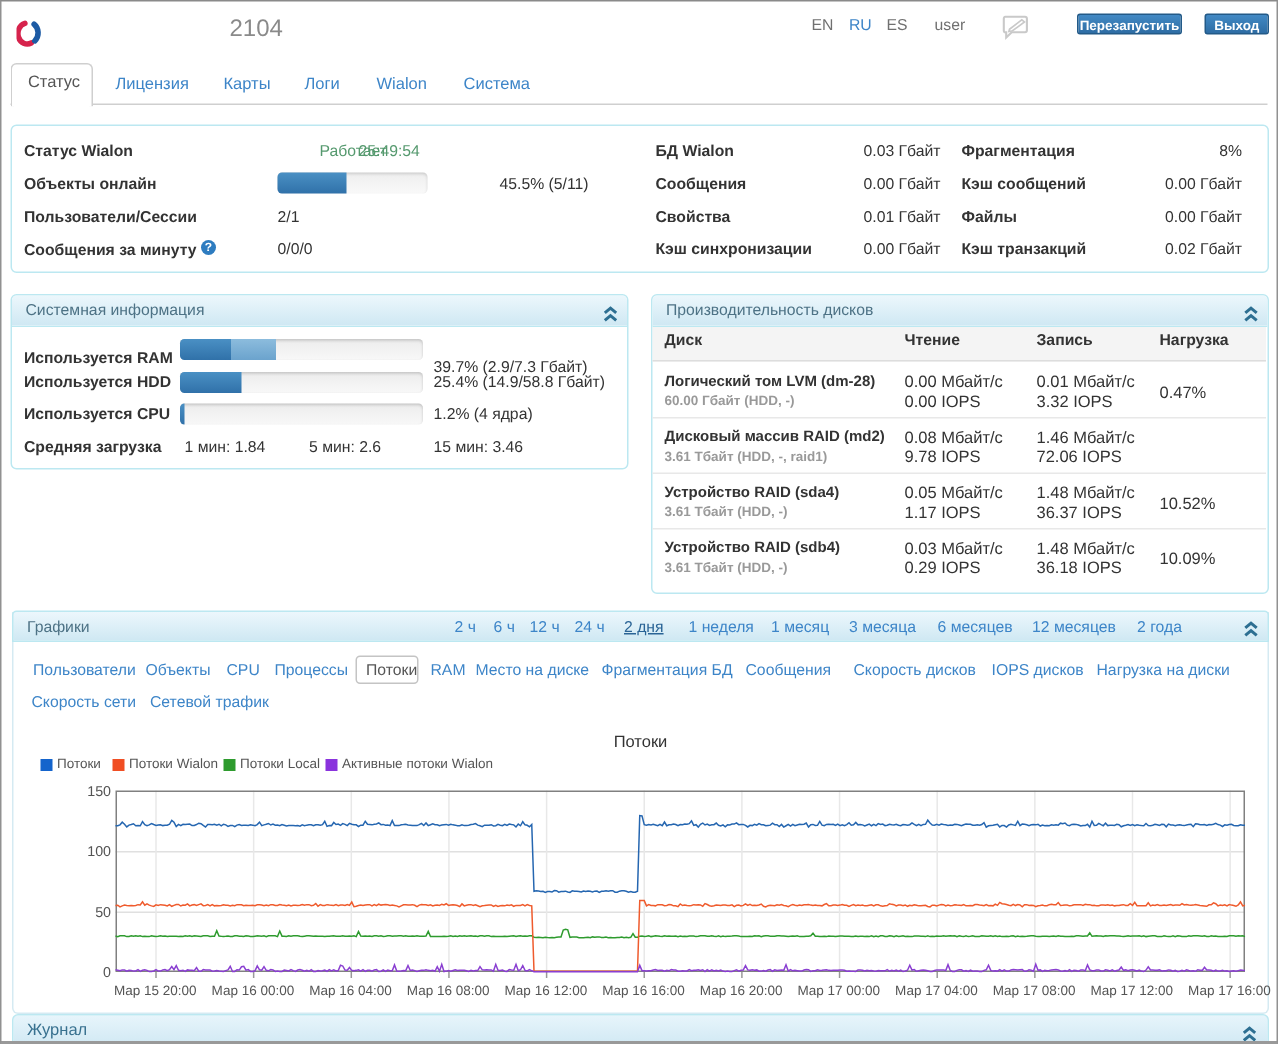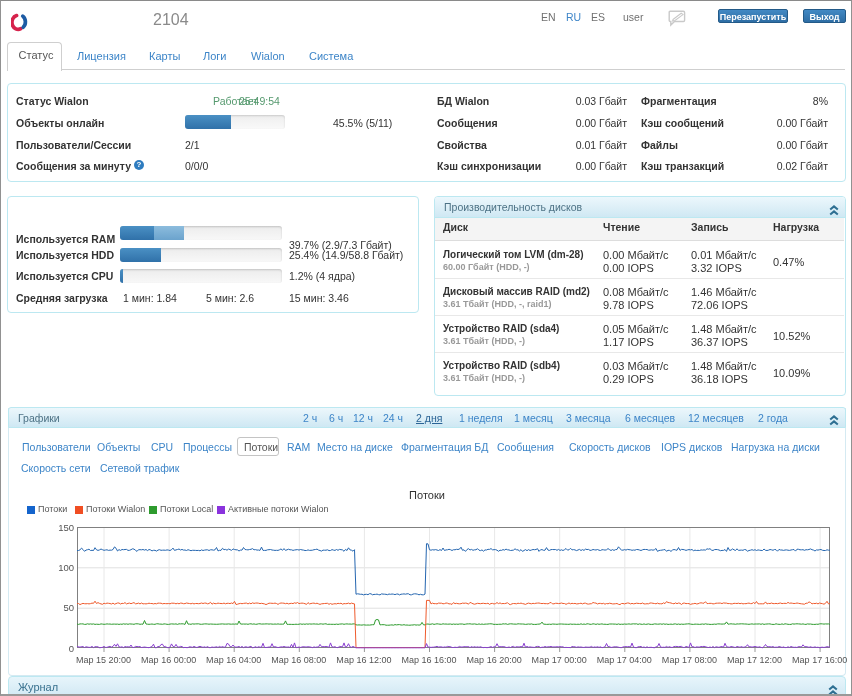--- a/index.html
+++ b/index.html
@@ -137,20 +137,23 @@
   <span class="val" style="right:218px; top:55px;">0.01 Гбайт</span>
   <span class="lbl" style="left:633px; top:55px;">Файлы</span>
   <span class="val" style="right:17px; top:55px;">0.00 Гбайт</span>
   <span class="lbl" style="left:429px; top:76px;">Кэш синхронизации</span>
   <span class="val" style="right:218px; top:76px;">0.00 Гбайт</span>
   <span class="lbl" style="left:633px; top:76px;">Кэш транзакций</span>
   <span class="val" style="right:17px; top:76px;">0.02 Гбайт</span>
 </div>
 
 <div class="panel" id="panel-sys">
+  <div class="phead">Системная информация<span class="collapse"><svg width="10" height="11" viewBox="0 0 10 11">
+          <path d="M1.2 4.6 L5 1.4 L8.8 4.6 M1.2 9.6 L5 6.4 L8.8 9.6" fill="none" stroke="#2d6f92" stroke-width="2"></path>
+        </svg></span></div>
   <span class="lbl" style="left:8px; top:12px;margin-top:24px;">Используется RAM</span>
   <div class="bar" style="top:29px;">
       <div class="f2" style="left:34px; width:30px;"></div>
       <div class="f1" style="width:34px;"></div>
     </div>
   <span class="val" style="left:281px; top:30px;margin-top:12px;">39.7% (2.9/7.3 Гбайт)</span>
   <span class="lbl" style="left:8px; top:52px;">Используется HDD</span>
   <div class="bar" style="top:51px;">
       <div class="f1" style="width:41px;"></div>
     </div>

